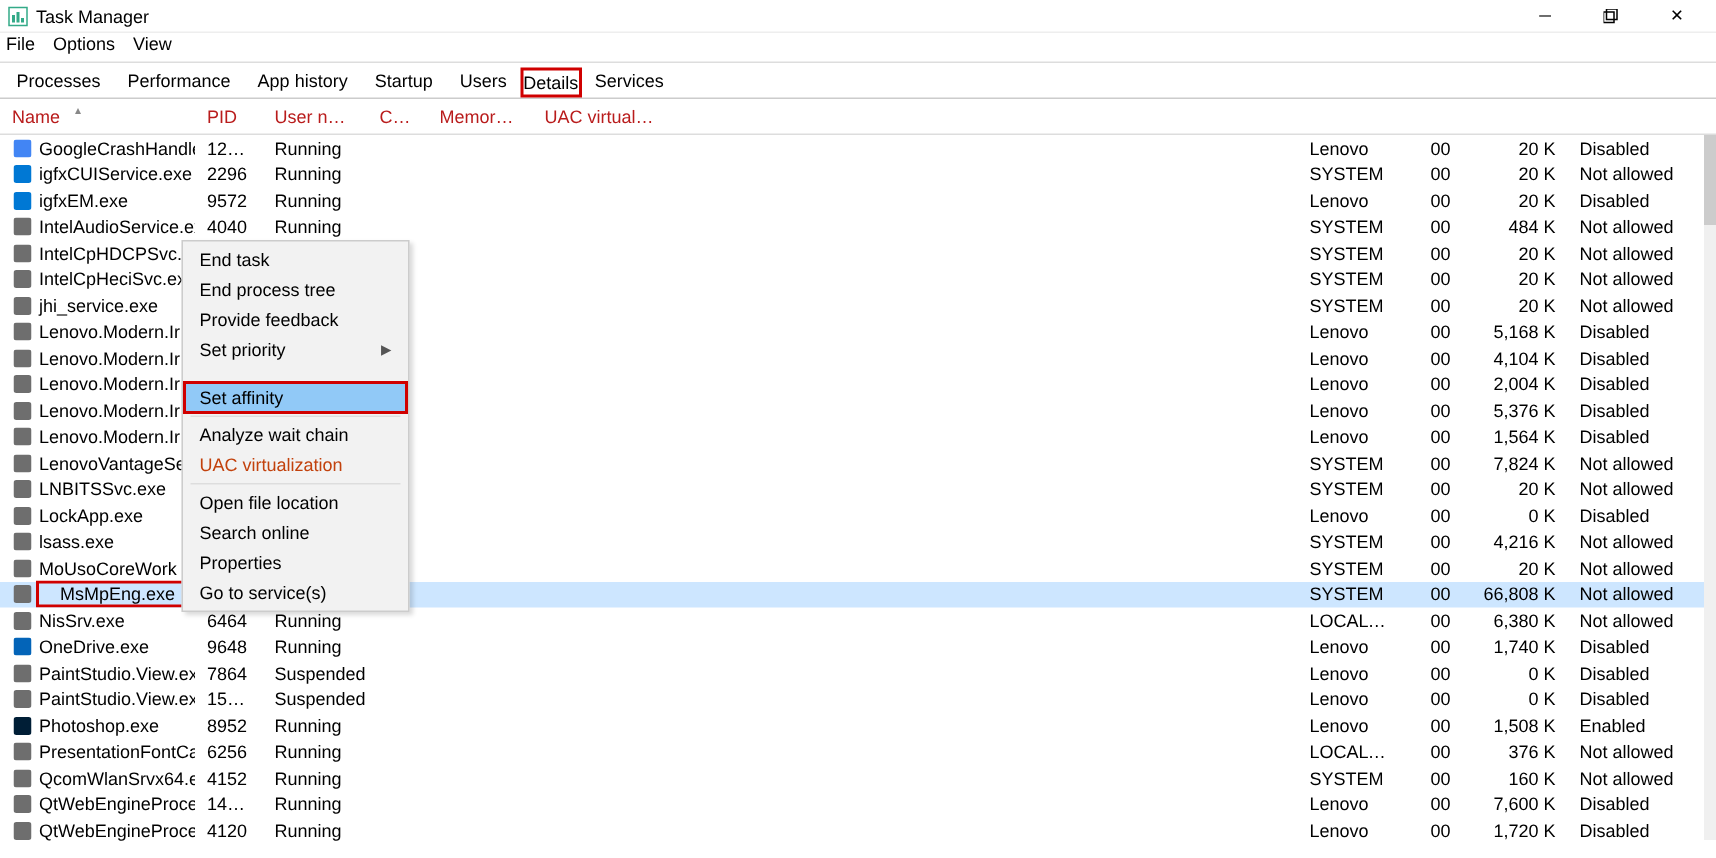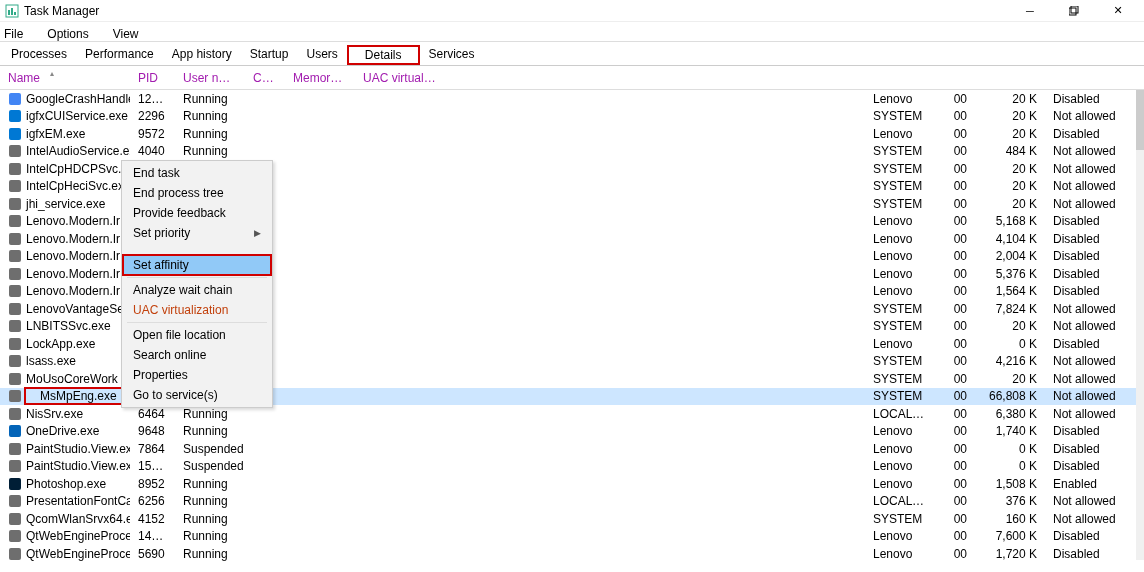--- a/index.html
+++ b/index.html
@@ -34,54 +34,54 @@
   width: 44px;
   height: 22px;
   display: inline-flex;
   align-items: center;
   justify-content: center;
   font-size: 11px;
 }
 .menubar {
   height: 20px;
   display: flex;
-  align-items: flex-end;
+  align-items: flex-start;
   padding: 0 4px;
-  gap: 24px;
+  gap: 12px;
   border-bottom: 1px solid #ddd;
 }
 .menubar span { font-size: 12px; }
 .tabs {
   height: 24px;
   display: flex;
   align-items: end;
   padding: 0 2px;
   border-bottom: 1px solid #ccc;
   gap: 0;
 }
 .tab {
   padding: 3px 8px;
   font-size: 12px;
   border: 1px solid transparent;
   position: relative;
 }
 .tab.highlighted {
   border: 2px solid #d00000;
-  padding: 1px 16px;
+  padding: 1px 0;
 }
 .table-wrap {
   position: relative;
 }
 .table-header {
   display: flex;
   border-bottom: 1px solid #ddd;
   height: 24px;
   align-items: center;
   font-size: 12px;
-  color: #a21caf;
+  color: #b91c1c;
 }
 .th, .td {
   padding: 0 8px;
   white-space: nowrap;
   overflow: hidden;
   text-overflow: ellipsis;
 }
 .th { position: relative; }
 .th.sort::after {
   content: "▴";
@@ -639,21 +639,21 @@
       </div>
       <div class="row">
         <div class="td col-name">
           <span class="row-icon">
             <svg width="12" height="12" viewBox="0 0 12 12">
               <rect width="12" height="12" rx="2" fill="#6e6e6e"></rect>
             </svg>
           </span>
           <span>QtWebEngineProcess...</span>
         </div>
-        <div class="td col-pid">5690</div>
+        <div class="td col-pid">4120</div>
         <div class="td col-status">Running</div>
         <div class="td col-user">Lenovo</div>
         <div class="td col-cpu">00</div>
         <div class="td col-mem">1,720 K</div>
         <div class="td col-uac">Disabled</div>
       </div>
     </div>
 </div>
 
 <div class="context-menu" id="ctx-menu">

